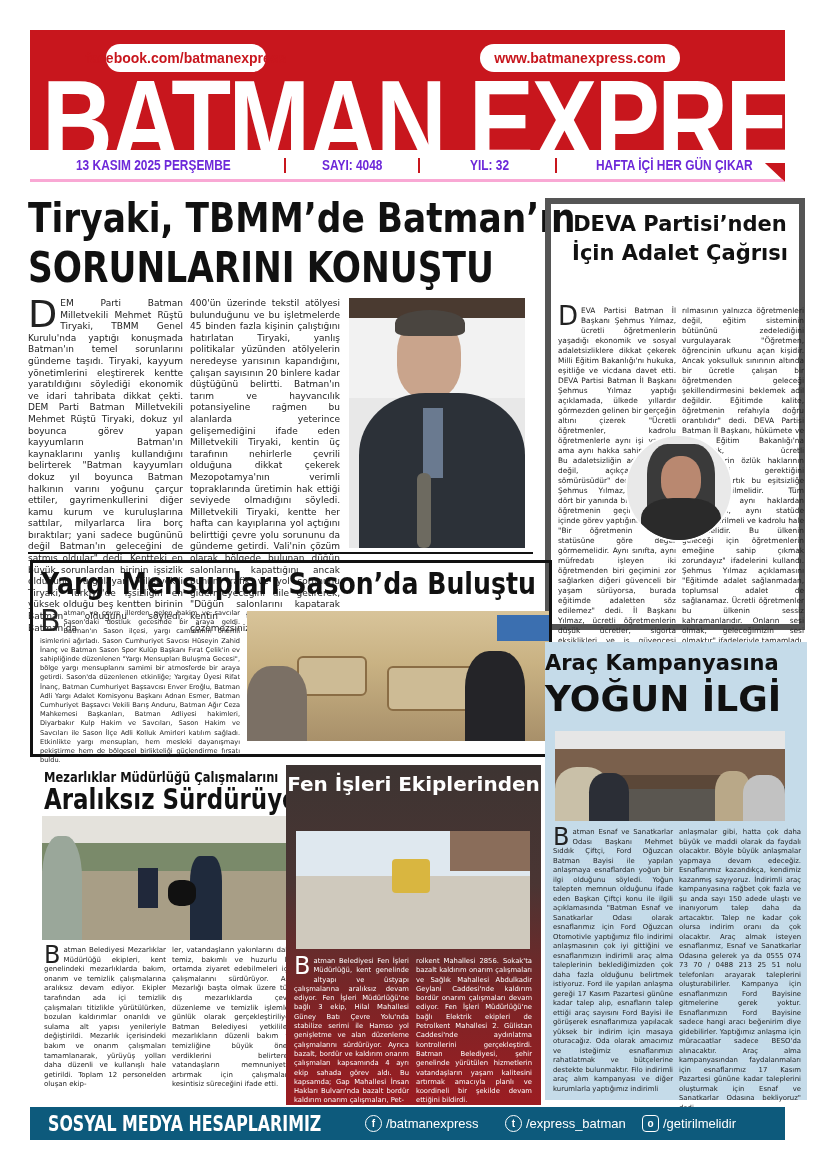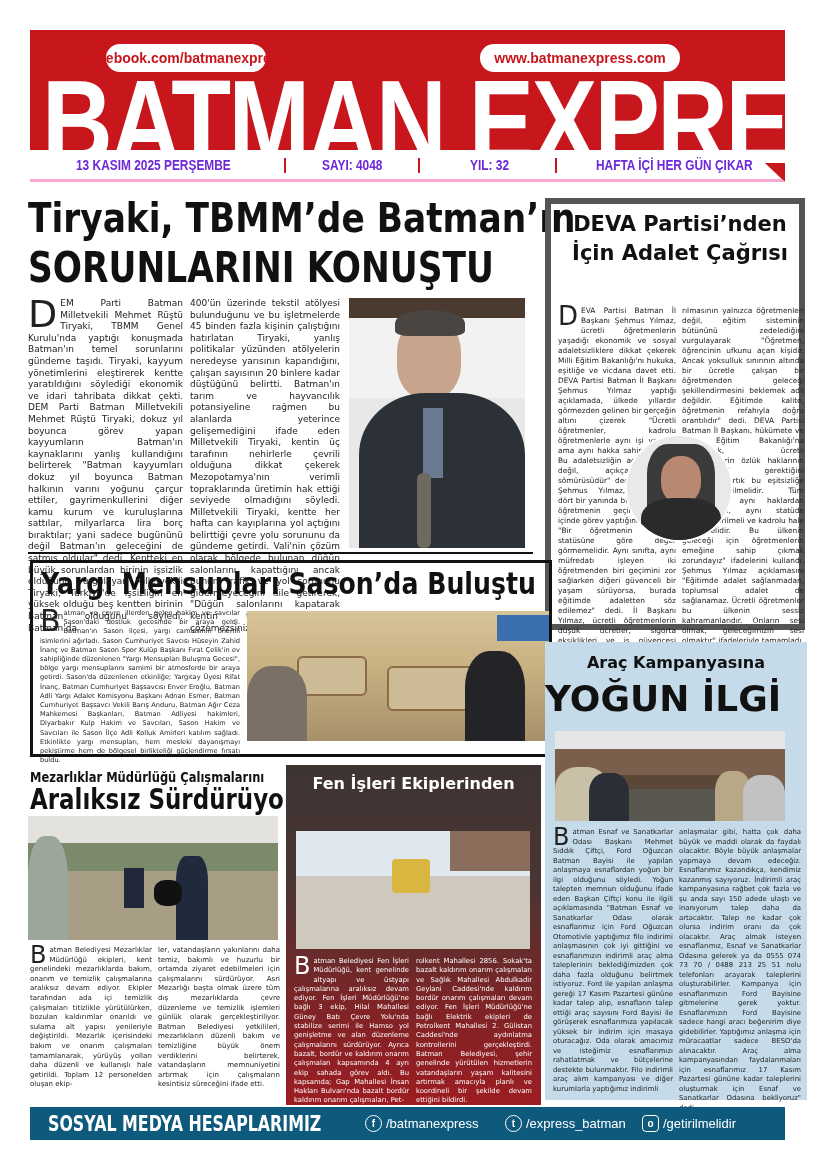--- a/index.html
+++ b/index.html
@@ -84,51 +84,51 @@
   </div>
   <div class="photo" style="left:214px;top:48px;width:302px;height:130px;background:linear-gradient(180deg,#d8c49a 0%,#c9b283 40%,#a8906a 100%)">
     <div style="position:absolute;left:50px;top:45px;width:70px;height:40px;background:#cdbb95;border:2px solid #8a6d45;border-radius:6px"></div>
     <div style="position:absolute;left:140px;top:55px;width:100px;height:45px;background:#cdbb95;border:2px solid #8a6d45;border-radius:6px"></div>
     <div style="position:absolute;left:0;top:55px;width:60px;height:75px;background:#7b7065;border-radius:40% 40% 0 0"></div>
     <div style="position:absolute;left:218px;top:40px;width:60px;height:90px;background:#242428;border-radius:40% 40% 0 0"></div>
     <div style="position:absolute;left:250px;top:4px;width:52px;height:26px;background:#3b6fb0"></div>
   </div>
 </div>
 
-<div class="abs" style="left:28px;top:768px;width:255px;height:334px">
+<div class="abs" style="left:42px;top:768px;width:255px;height:334px">
   <div class="hl" style="position:absolute;left:2px;top:0;font-size:14px;line-height:18px;transform:scaleX(0.82)">Mezarlıklar Müdürlüğü Çalışmalarını</div>
   <div class="hl" style="position:absolute;left:2px;top:16px;font-size:28px;line-height:32px;transform:scaleX(0.82)">Aralıksız Sürdürüyor</div>
   <div class="photo" style="left:0;top:48px;width:250px;height:124px;background:linear-gradient(180deg,#e4e2dc 0 22%,#7a8a6a 22% 44%,#a89e86 44% 100%)">
     <div style="position:absolute;left:0;top:20px;width:40px;height:104px;background:#9aa79a;border-radius:40% 40% 0 0"></div>
     <div style="position:absolute;left:148px;top:40px;width:32px;height:84px;background:#1f2a3c;border-radius:30% 30% 0 0"></div>
     <div style="position:absolute;left:96px;top:52px;width:20px;height:40px;background:#20283a"></div>
     <div style="position:absolute;left:126px;top:64px;width:28px;height:26px;background:#111;border-radius:40%"></div>
   </div>
   <div class="body-text" style="position:absolute;left:2px;top:178px;width:122px;font-size:7px;line-height:9.6px">
     <span class="drop" style="font-size:24px;line-height:20px">B</span><span>atman Belediyesi Mezarlıklar Müdürlüğü ekipleri, kent genelindeki mezarlıklarda bakım, onarım ve temizlik çalışmalarına aralıksız devam ediyor. Ekipler tarafından ada içi temizlik çalışmaları titizlikle yürütülürken, bozulan kaldırımlar onarıldı ve sulama alt yapısı yenileriyle değiştirildi. Mezarlık içerisindeki bakım ve onarım çalışmaları tamamlanarak, yürüyüş yolları daha düzenli ve kullanışlı hale getirildi. Toplam 12 personelden oluşan ekip-</span>
   </div>
   <div class="body-text" style="position:absolute;left:130px;top:178px;width:122px;font-size:7px;line-height:9.6px">ler, vatandaşların yakınlarını daha temiz, bakımlı ve huzurlu bir ortamda ziyaret edebilmeleri için çalışmalarını sürdürüyor. Asri Mezarlığı başta olmak üzere tüm dış mezarlıklarda çevre düzenleme ve temizlik işlemleri günlük olarak gerçekleştiriliyor. Batman Belediyesi yetkilileri, mezarlıkların düzenli bakım ve temizliğine büyük önem verdiklerini belirterek, vatandaşların memnuniyetini artırmak için çalışmaların kesintisiz süreceğini ifade etti.</div>
 </div>
 
 <div class="abs" style="left:286px;top:765px;width:255px;height:340px;background:linear-gradient(180deg,#3d3432 0%,#4a3533 35%,#7d2426 70%,#9c1d22 100%)">
-  <div class="hl" style="position:absolute;left:0;top:6px;width:255px;text-align:center;font-size:16px;line-height:26px;color:#fff;transform:none">
+  <div class="hl" style="position:absolute;left:0;top:6px;width:255px;text-align:center;font-size:20px;line-height:26px;color:#fff;transform:none">
     <div>Fen İşleri Ekiplerinden</div>
   </div>
   <div class="photo" style="left:10px;top:66px;width:234px;height:118px;background:linear-gradient(180deg,#dfe8ef 0 38%,#cfc9bd 38% 100%)">
     <div style="position:absolute;right:0;top:0;width:80px;height:40px;background:#8a6d5a"></div>
     <div style="position:absolute;left:96px;top:28px;width:38px;height:34px;background:#d9b640;border-radius:4px"></div>
   </div>
   <div class="body-text" style="position:absolute;left:8px;top:192px;width:115px;font-size:6.8px;line-height:9.3px;color:#fff">
     <span class="drop" style="font-size:24px;line-height:20px">B</span><span>atman Belediyesi Fen İşleri Müdürlüğü, kent genelinde altyapı ve üstyapı çalışmalarına aralıksız devam ediyor. Fen İşleri Müdürlüğü'ne bağlı 3 ekip, Hilal Mahallesi Güney Batı Çevre Yolu'nda stabilize serimi ile Hamso yol genişletme ve alan düzenleme çalışmalarını sürdürüyor. Ayrıca bazalt, bordür ve kaldırım onarım çalışmaları kapsamında 4 ayrı ekip sahada görev aldı. Bu kapsamda; Gap Mahallesi İnsan Hakları Bulvarı'nda bazalt bordür kaldırım onarım çalışmaları, Pet-</span>
   </div>
   <div class="body-text" style="position:absolute;left:130px;top:192px;width:116px;font-size:6.8px;line-height:9.3px;color:#fff">rolkent Mahallesi 2856. Sokak'ta bazalt kaldırım onarım çalışmaları ve Sağlık Mahallesi Abdulkadir Geylani Caddesi'nde kaldırım bordür onarım çalışmaları devam ediyor. Fen İşleri Müdürlüğü'ne bağlı Elektrik ekipleri de Petrolkent Mahallesi 2. Gülistan Caddesi'nde aydınlatma kontrollerini gerçekleştirdi. Batman Belediyesi, şehir genelinde yürütülen hizmetlerin vatandaşların yaşam kalitesini artırmak amacıyla planlı ve koordineli bir şekilde devam ettiğini bildirdi.</div>
 </div>
 
 <div class="abs" style="left:545px;top:642px;width:262px;height:458px;background:#c5dbe9">
-  <div class="hl" style="position:absolute;left:0;top:8px;width:262px;text-align:center;font-size:16px;line-height:26px;transform:none">Araç Kampanyasına</div>
+  <div class="hl" style="position:absolute;left:0;top:8px;width:262px;text-align:left;font-size:21px;line-height:26px;transform:none">Araç Kampanyasına</div>
   <div class="hl" style="position:absolute;left:0;top:36px;width:262px;font-size:36px;line-height:42px;transform:none">YOĞUN İLGİ</div>
   <div class="photo" style="left:10px;top:89px;width:230px;height:90px;background:linear-gradient(180deg,#e6e6e6 0 20%,#7a604c 20% 62%,#5a5650 62%)">
     <div style="position:absolute;left:52px;top:44px;width:126px;height:14px;background:#5b4738"></div>
     <div style="position:absolute;left:0;top:36px;width:54px;height:54px;background:#c9c0a8;border-radius:40% 40% 0 0"></div>
     <div style="position:absolute;left:34px;top:42px;width:40px;height:48px;background:#2b2e36;border-radius:40% 40% 0 0"></div>
     <div style="position:absolute;left:160px;top:40px;width:36px;height:50px;background:#b9a888;border-radius:40% 40% 0 0"></div>
     <div style="position:absolute;left:188px;top:44px;width:42px;height:46px;background:#c2c2c2;border-radius:40% 40% 0 0"></div>
   </div>
   <div class="body-text" style="position:absolute;left:8px;top:186px;width:120px;font-size:6.9px;line-height:9.5px">
     <span class="drop" style="font-size:24px;line-height:20px">B</span><span>atman Esnaf ve Sanatkarlar Odası Başkanı Mehmet Sıddık Çiftçi, Ford Oğuzcan Batman Bayisi ile yapılan anlaşmaya esnaflardan yoğun bir ilgi olduğunu söyledi. Yoğun talepten memnun olduğunu ifade eden Başkan Çiftçi konu ile ilgili açıklamasında "Batman Esnaf ve Sanatkarlar Odası olarak esnaflarımız için Ford Oğuzcan Otomotivle yaptığımız filo indirimi anlaşmasının çok iyi gittiğini ve esnaflarımızın indirimli araç alma taleplerinin beklediğimizden çok daha fazla olduğunu belirtmek istiyoruz. Ford ile yapılan anlaşma gereği 17 Kasım Pazartesi gününe kadar talep alıp, esnafların talep ettiği araç sayısını Ford Bayisi ile görüşerek esnaflarımıza yapılacak yüksek bir indirim için masaya oturacağız. Oda olarak amacımız ve isteğimiz esnaflarımızı rahatlatmak ve bütçelerine destekte bulunmaktır. Filo indirimli araç alım kampanyası ve diğer kurumlarla yaptığımız indirimli</span>

